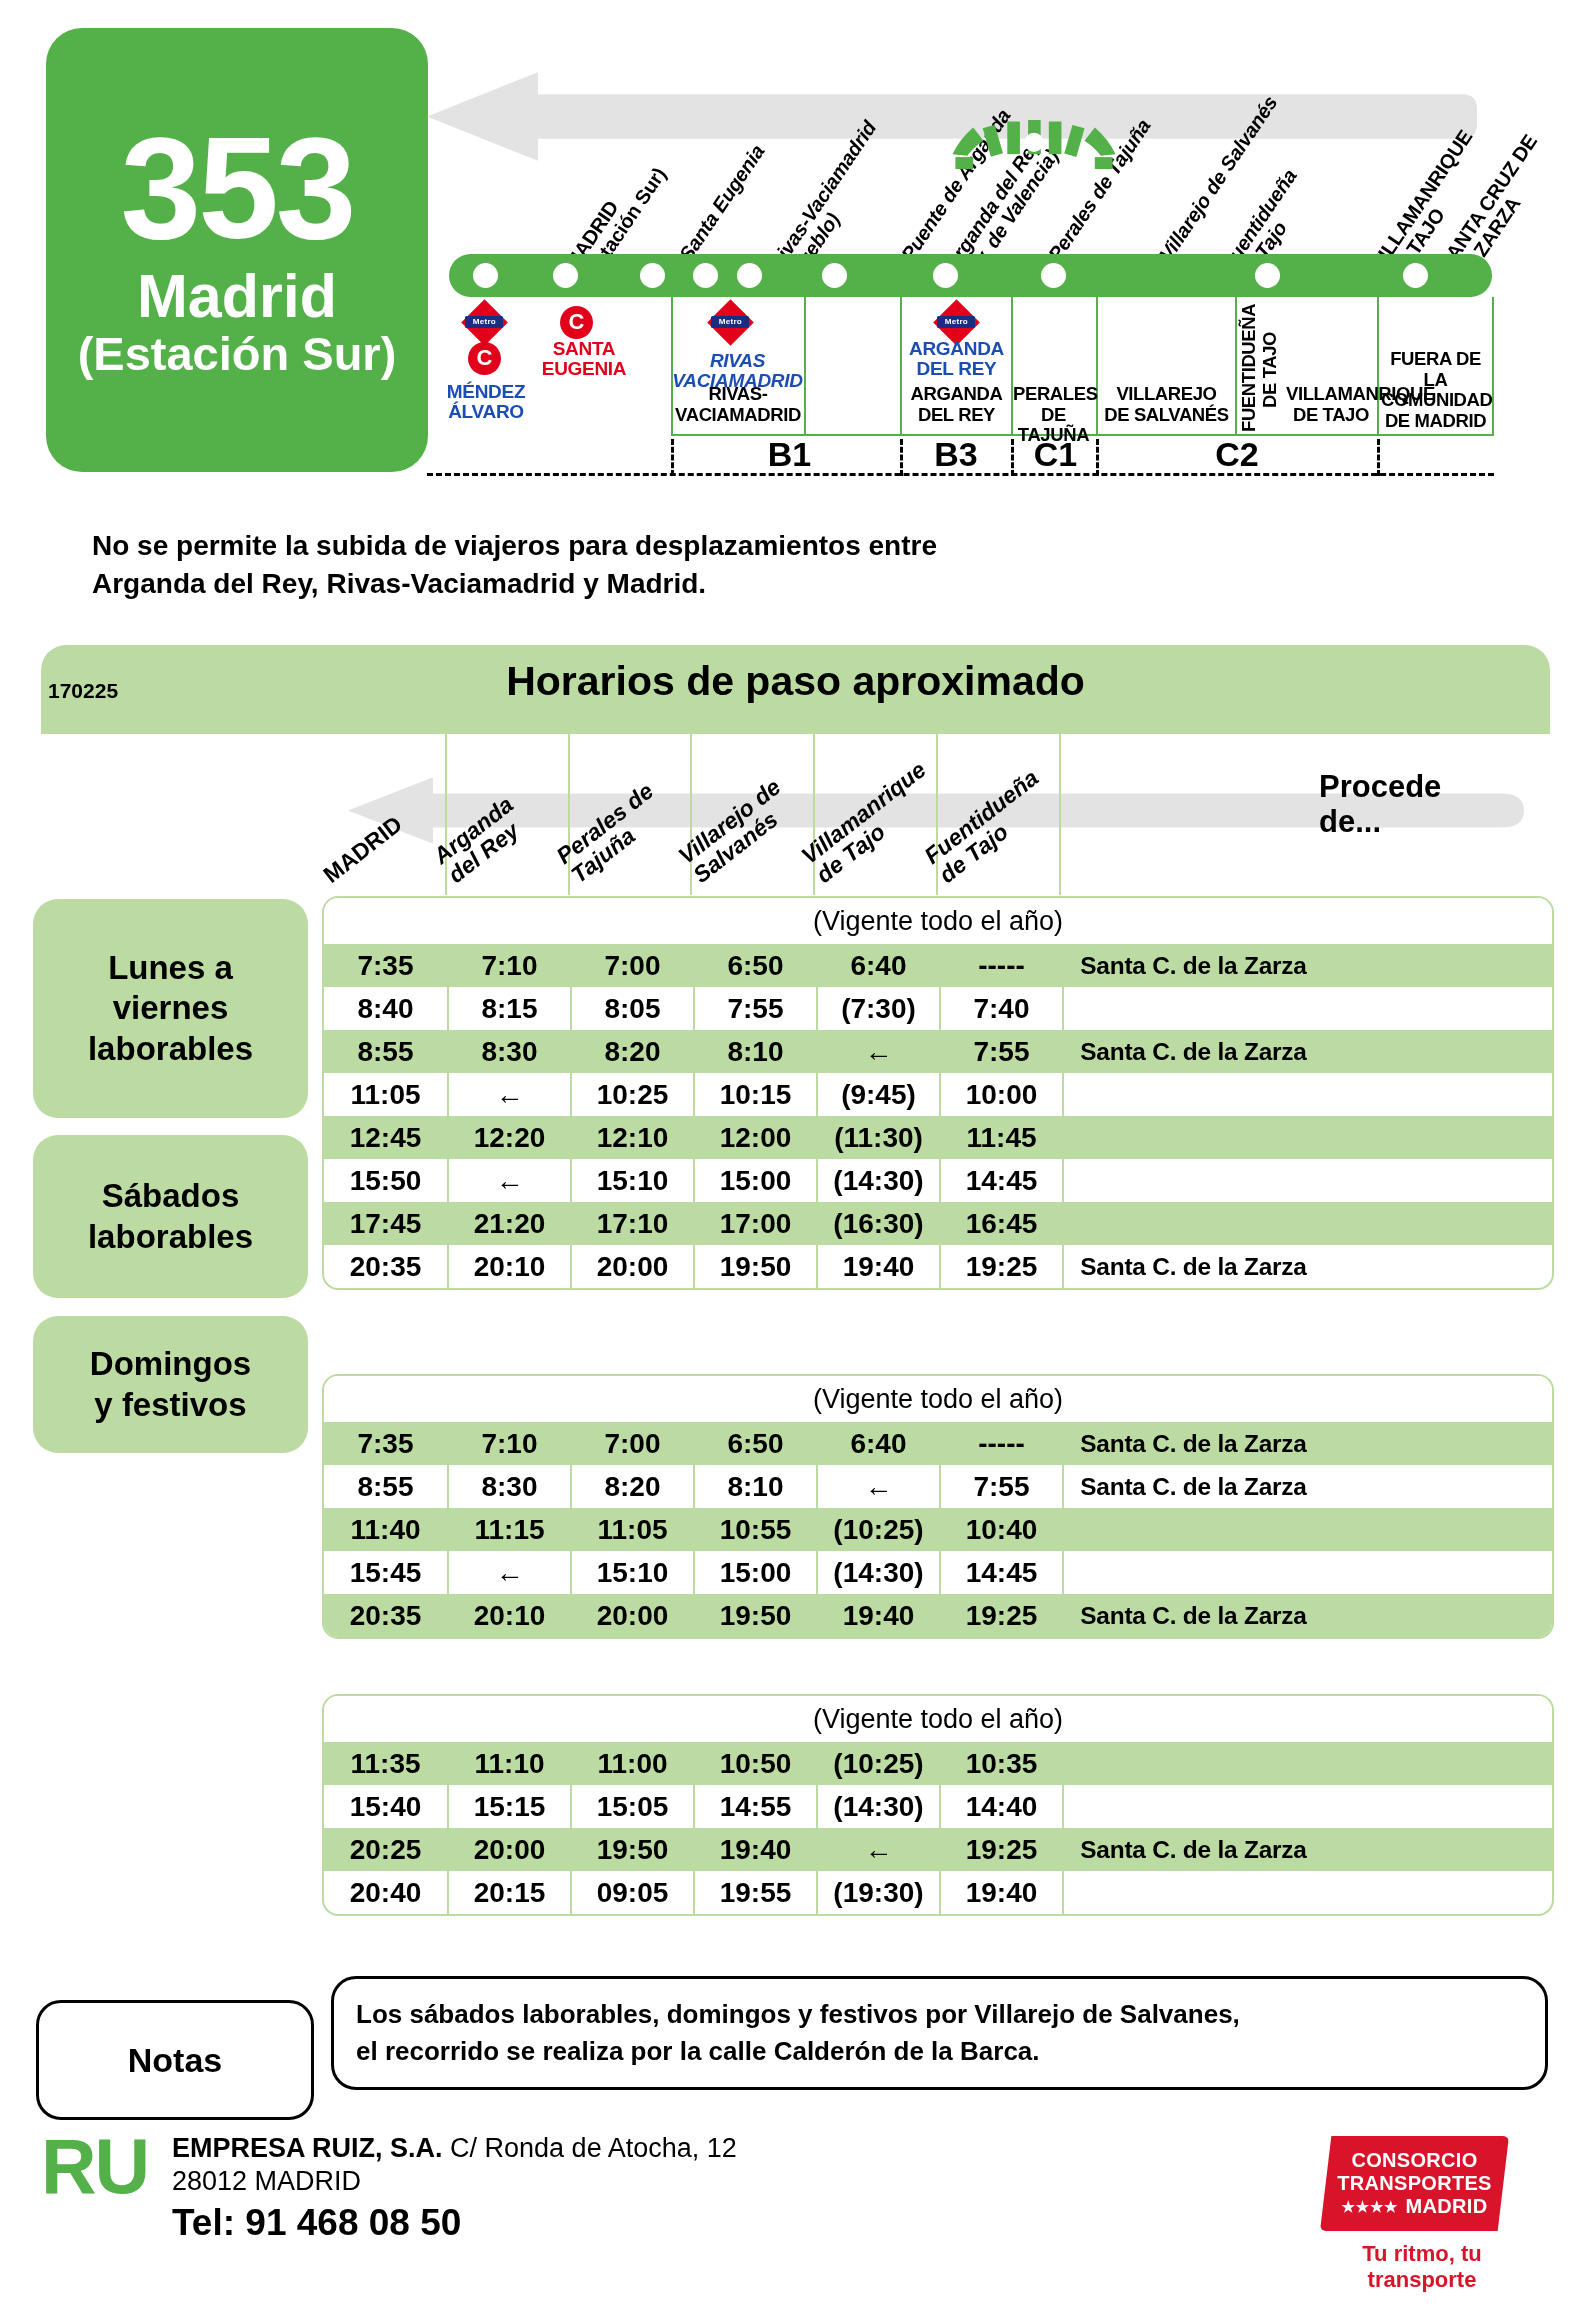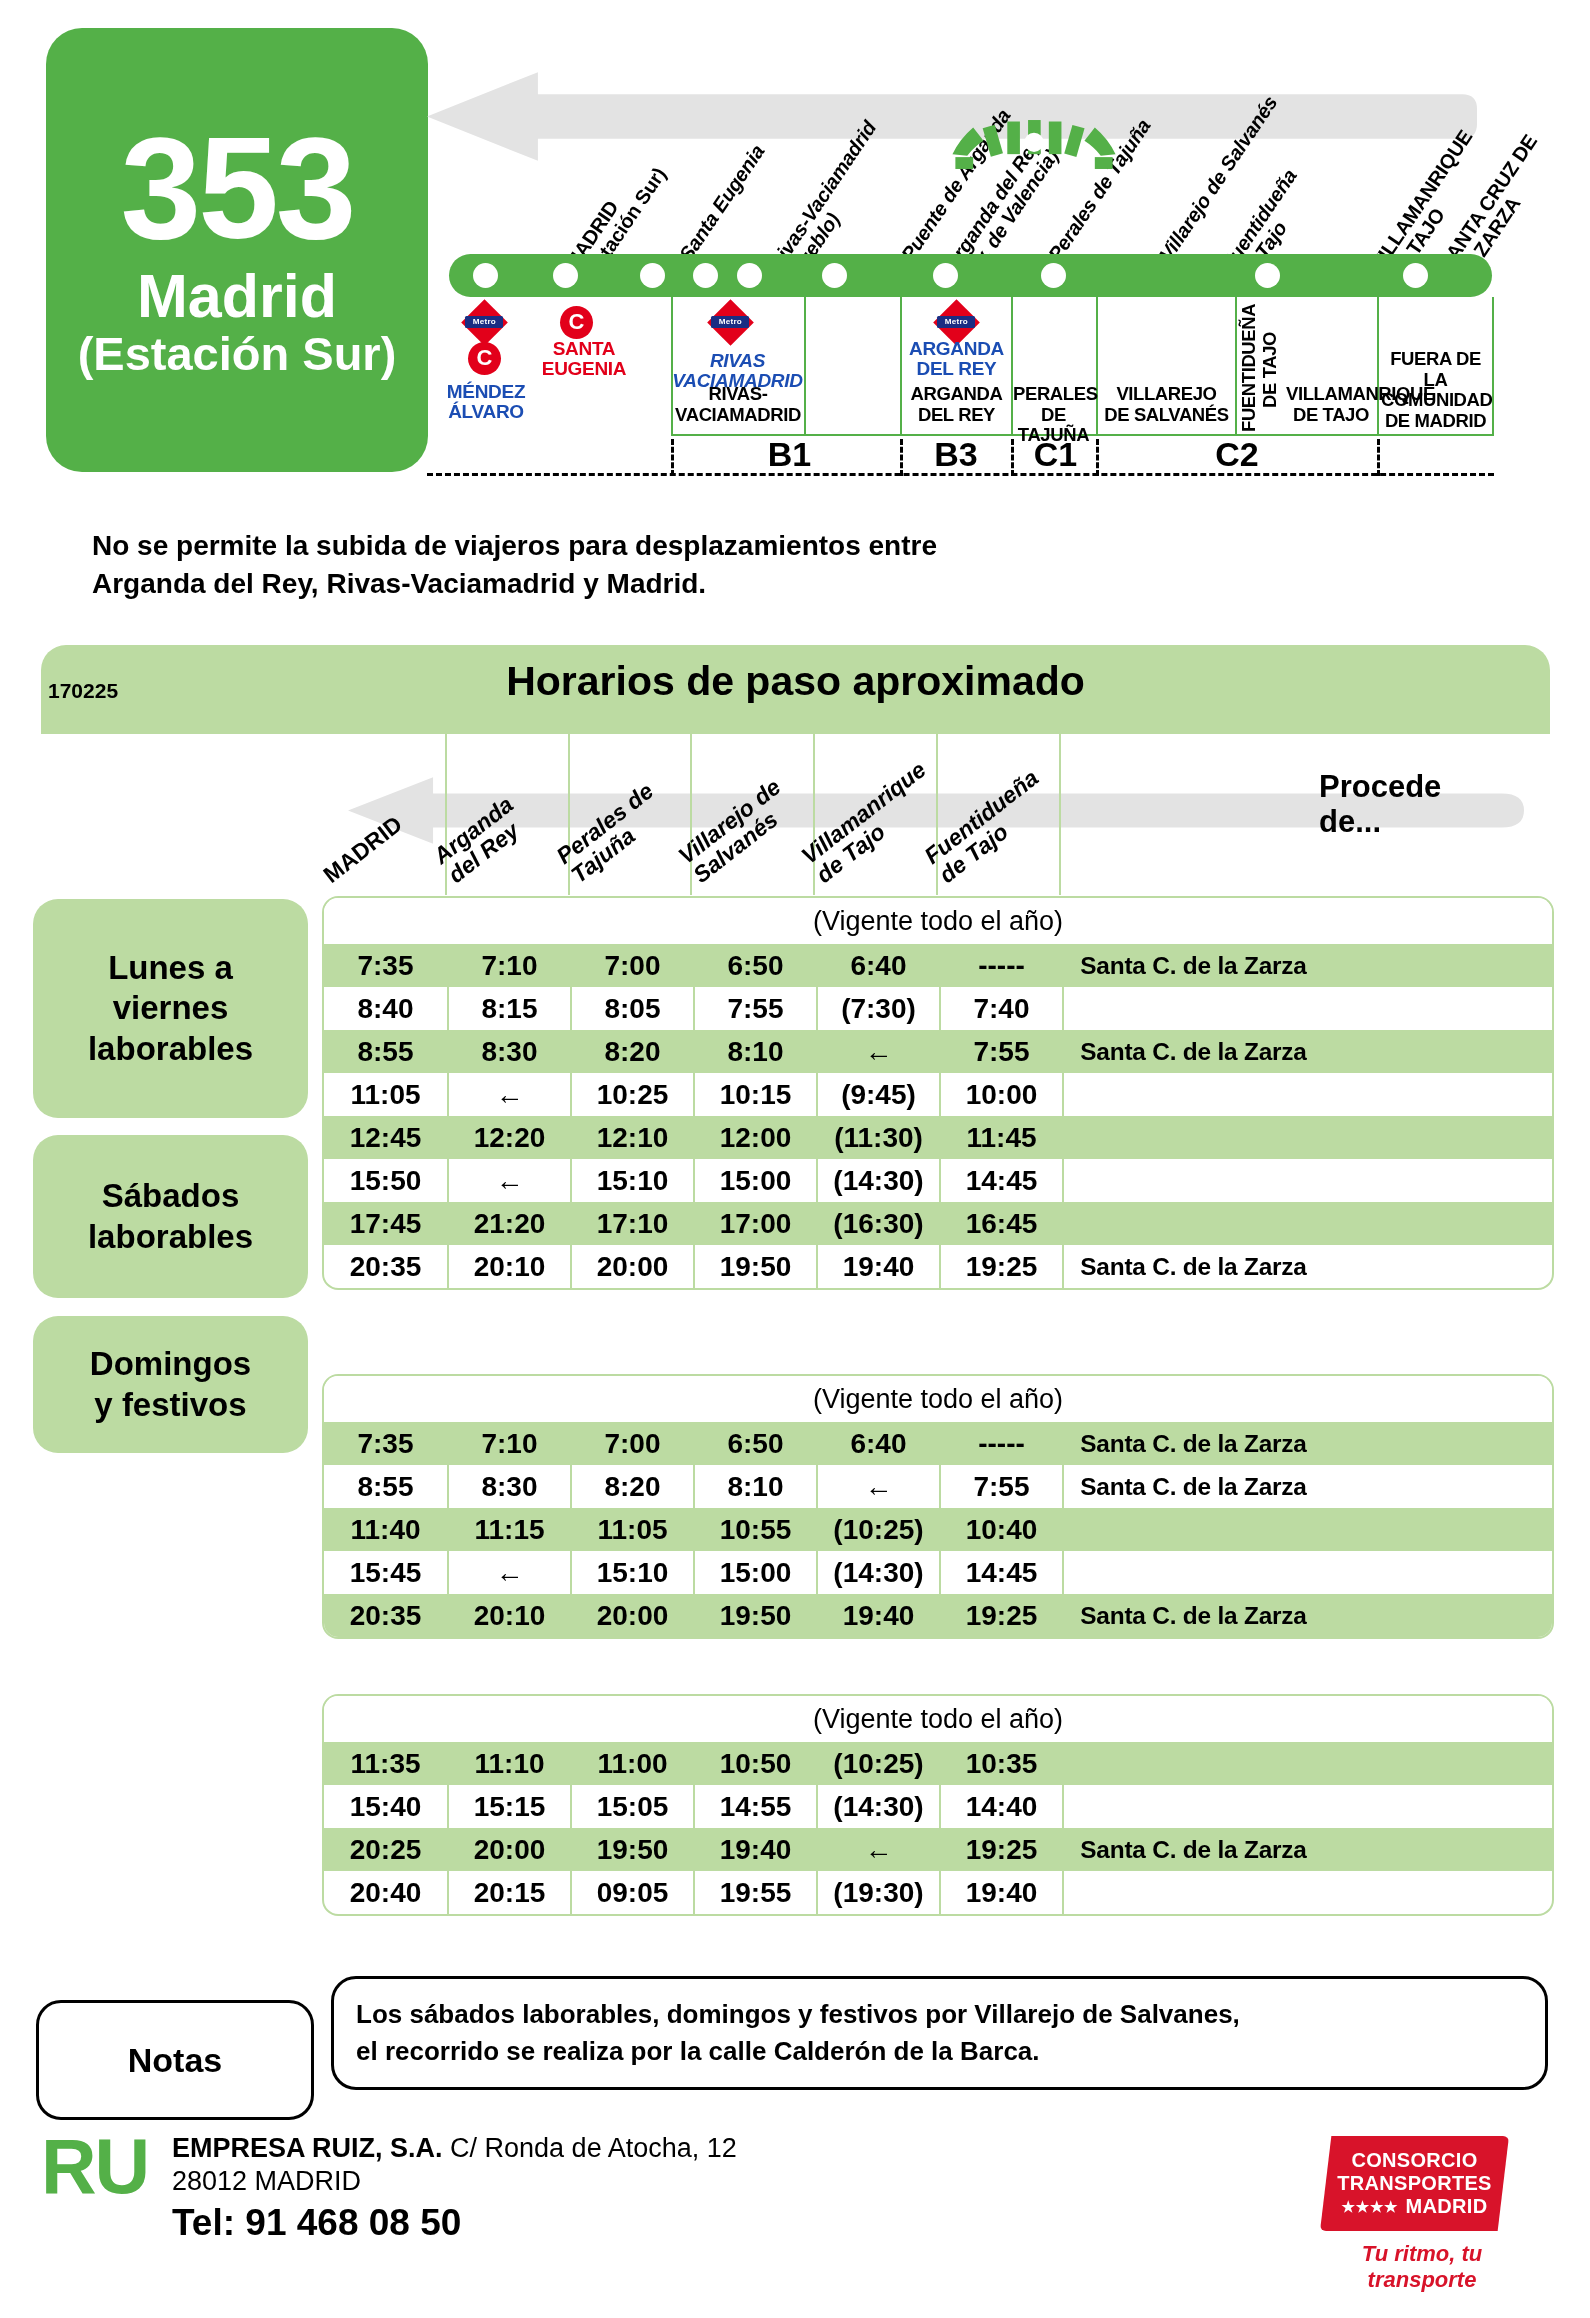--- a/index.html
+++ b/index.html
@@ -188,21 +188,21 @@
     background:#d8132a;color:#fff;
     clip-path:polygon(6% 0%,100% 0%,94% 100%,0% 100%);
     border-radius:6px;
     display:flex;flex-direction:column;align-items:center;justify-content:center;
     font-size:20px;font-weight:bold;line-height:1.14;letter-spacing:0.3px;
   }
   #ctm-stars{font-size:15px;letter-spacing:0.7px;}
   #ctm-row3{display:flex;align-items:center;gap:7.4px;}
   #ctm-tag{
     position:absolute;left:1311px;top:2241px;width:222px;text-align:center;
-    color:#d8132a;font-size:22px;font-weight:bold;font-style:italic;
+    color:#d8132a;font-size:22px;font-weight:bold;
   }
 </style>
 </head>
 <body>
 
 <div class="abs" id="route-badge">
   <div id="route-number">353</div>
   <div id="route-dest">Madrid</div>
   <div id="route-sub">(Estación Sur)</div>
 </div>

